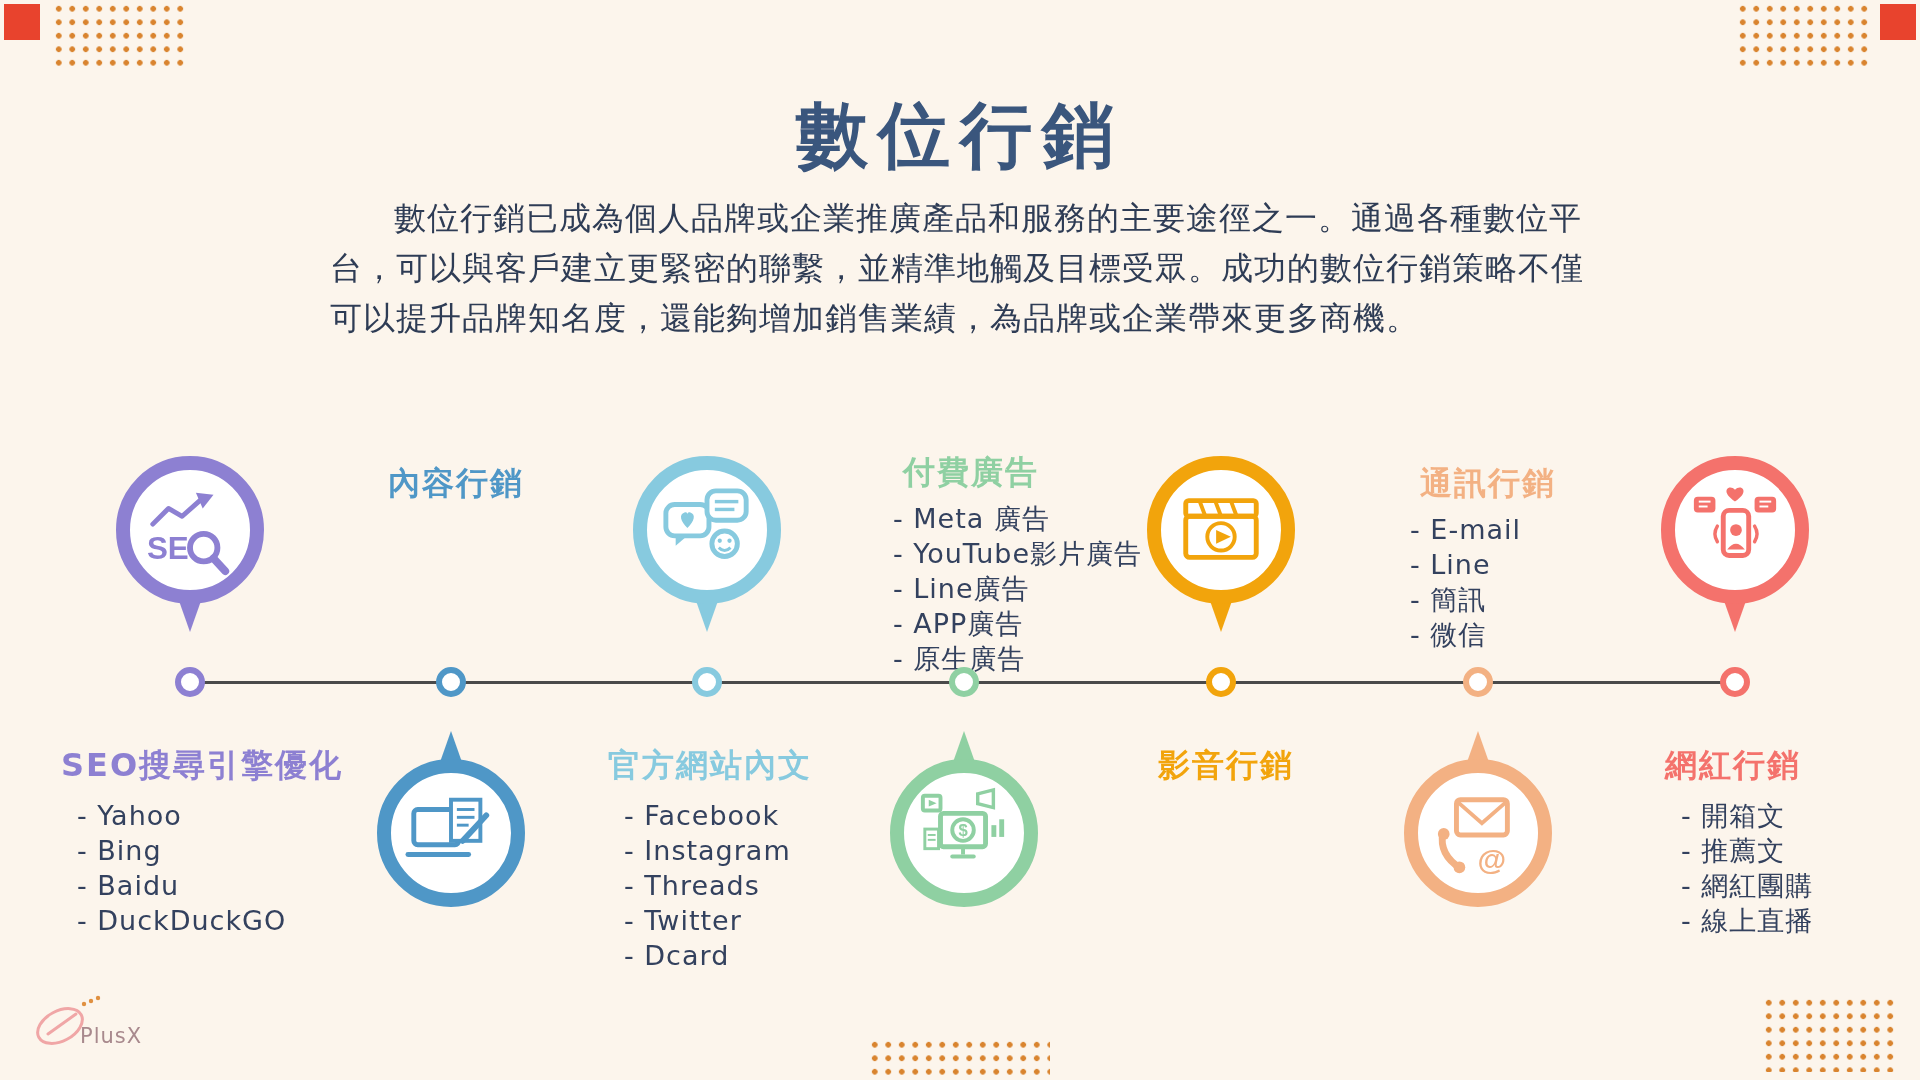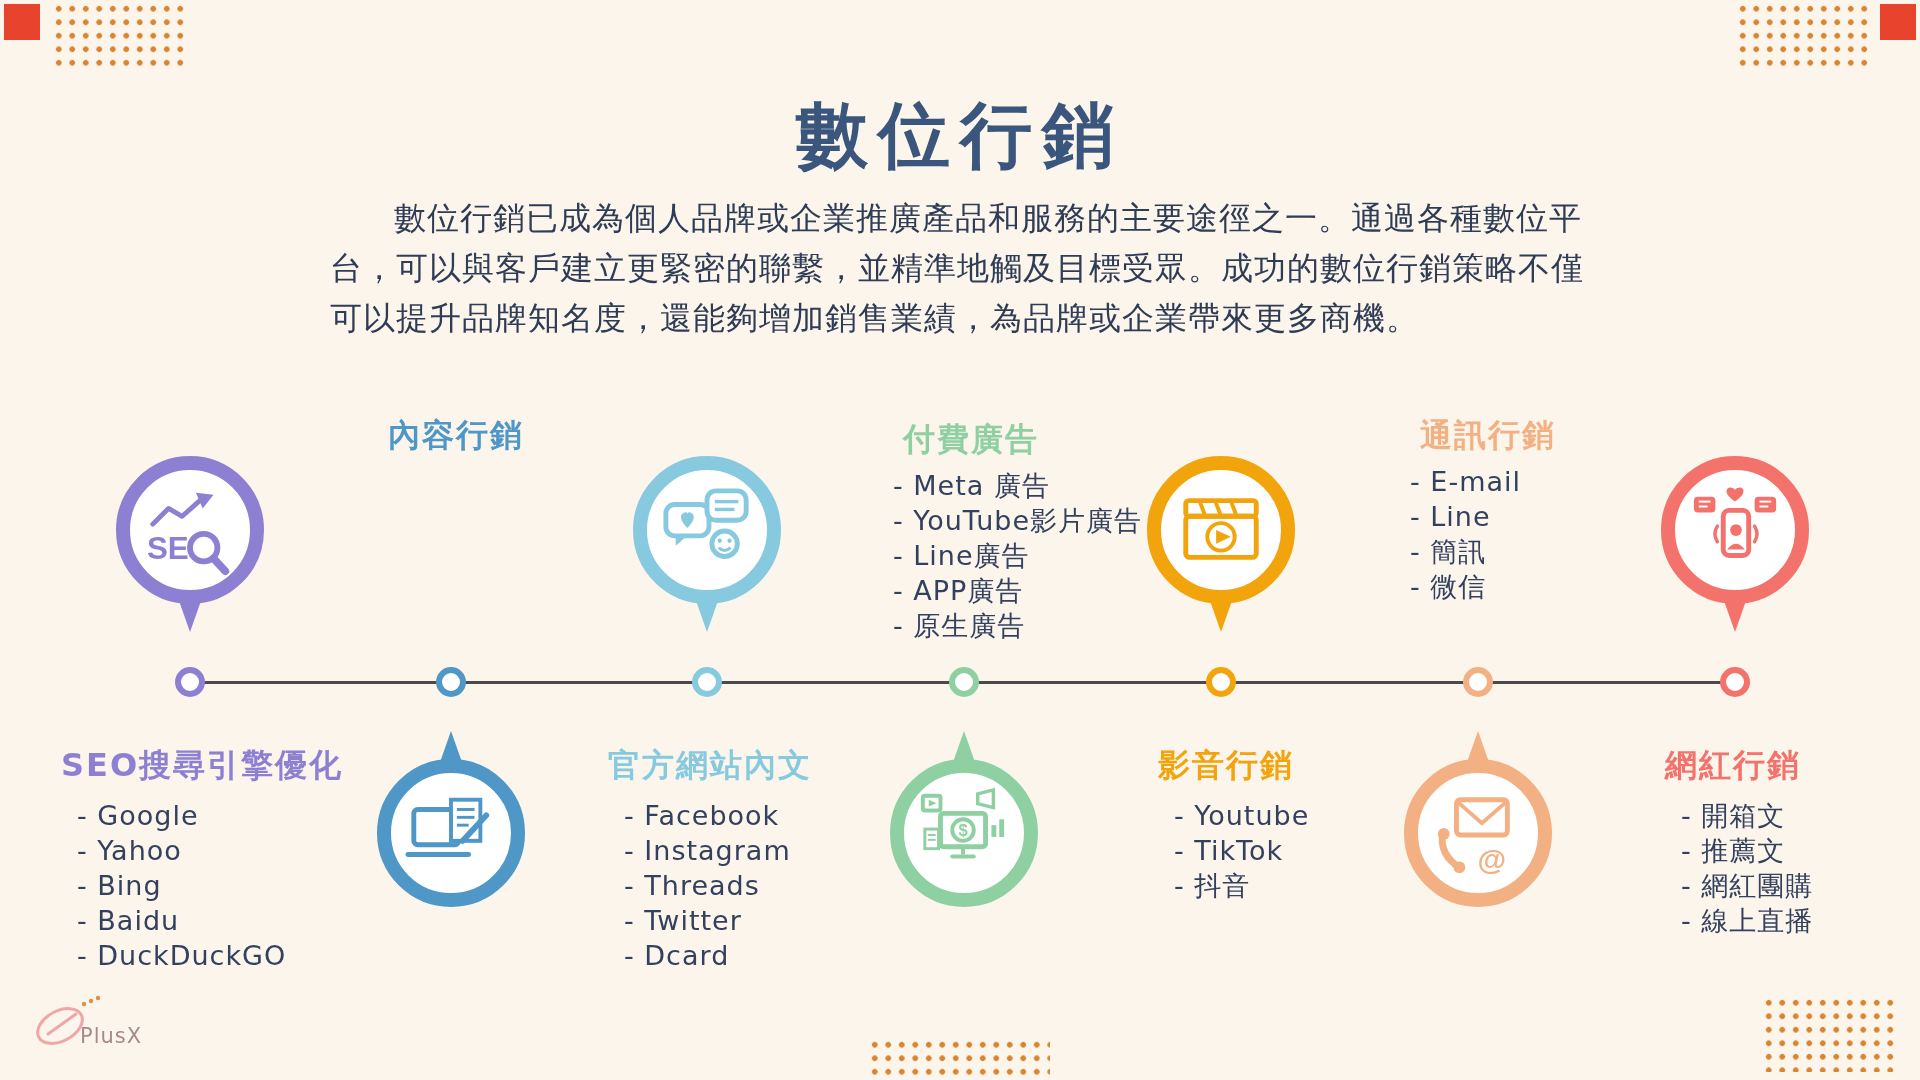--- a/index.html
+++ b/index.html
@@ -49,21 +49,21 @@
   .pin-down .pin-tail { top:74px; border-top:102px solid var(--c); }
   .pin-up   .pin-tail { top:-28px; border-bottom:102px solid var(--c); }
 
   
   .cat-text { position:absolute; }
   .cat-heading {
     font-size:32px; font-weight:bold; color:var(--c);
     margin:0 0 10px 0; letter-spacing:2px; white-space:nowrap;
   }
   .cat-list { font-size:27px; line-height:35px; color:#33415e; white-space:nowrap; letter-spacing:1px; }
-  .text-above .cat-heading { padding-left:10px; }
+  .text-above .cat-heading { padding-left:10px;margin-top:48px; }
   .text-above .cat-heading { margin-bottom:6px; }
   .text-below .cat-list { padding-left:16px; }
 
   
   .logo { position:absolute; left:32px; top:984px; width:140px; height:80px; }
   .logo-text { position:absolute; left:48px; top:40px; font-size:21px; color:#a8898d; letter-spacing:1px; }
 </style>
 </head>
 <body>
 
@@ -91,21 +91,20 @@
           <text x="4" y="78" font-size="32" font-weight="bold" fill="currentColor" font-family="sans-serif">SE</text>
           <circle cx="62" cy="66" r="14" fill="none" stroke="currentColor" stroke-width="6"></circle>
           <line x1="72" y1="77" x2="84" y2="90" stroke="currentColor" stroke-width="8" stroke-linecap="round"></line>
         </svg>
       </div>
     </div>
     <div class="node" style="left:175px; top:667px;"></div>
     <div class="cat-text text-below" style="left:61px; top:744px;">
       <h2 class="cat-heading">SEO搜尋引擎優化</h2>
       <div class="cat-list">
-          <div class="list-item">- Google</div>
           <div class="list-item">- Yahoo</div>
           <div class="list-item">- Bing</div>
           <div class="list-item">- Baidu</div>
           <div class="list-item">- DuckDuckGO</div>
         </div>
     </div>
   </section>
 
   <section style="--c: #4f97c7;">
     <div class="cat-text text-above" style="left:378px; top:414px;">
@@ -153,21 +152,21 @@
           <div class="list-item">- Facebook</div>
           <div class="list-item">- Instagram</div>
           <div class="list-item">- Threads</div>
           <div class="list-item">- Twitter</div>
           <div class="list-item">- Dcard</div>
         </div>
     </div>
   </section>
 
   <section style="--c: #8fd0a2;">
-    <div class="cat-text text-above" style="left:893px; top:418px;">
+    <div class="cat-text text-above" style="left:893px; top:403px;">
       <h2 class="cat-heading">付費廣告</h2>
       <div class="cat-list">
           <div class="list-item">- Meta 廣告</div>
           <div class="list-item">- YouTube影片廣告</div>
           <div class="list-item">- Line廣告</div>
           <div class="list-item">- APP廣告</div>
           <div class="list-item">- 原生廣告</div>
         </div>
     </div>
     <div class="node" style="left:949px; top:667px;"></div>
@@ -204,25 +203,20 @@
           <line x1="58" y1="18" x2="64" y2="34" stroke="currentColor" stroke-width="4"></line>
           <rect x="12" y="34" width="72" height="42" rx="4" fill="none" stroke="currentColor" stroke-width="5"></rect>
           <circle cx="48" cy="55" r="14" fill="none" stroke="currentColor" stroke-width="4"></circle>
           <polygon points="43,48 58,55 43,62" fill="currentColor"></polygon>
         </svg>
       </div>
     </div>
     <div class="node" style="left:1206px; top:667px;"></div>
     <div class="cat-text text-below" style="left:1158px; top:744px;">
       <h2 class="cat-heading">影音行銷</h2>
-      <div class="cat-list">
-          <div class="list-item">- Youtube</div>
-          <div class="list-item">- TikTok</div>
-          <div class="list-item">- 抖音</div>
-        </div>
     </div>
   </section>
 
   <section style="--c: #f3b183;">
     <div class="cat-text text-above" style="left:1410px; top:414px;">
       <h2 class="cat-heading">通訊行銷</h2>
       <div class="cat-list">
           <div class="list-item">- E-mail</div>
           <div class="list-item">- Line</div>
           <div class="list-item">- 簡訊</div>

